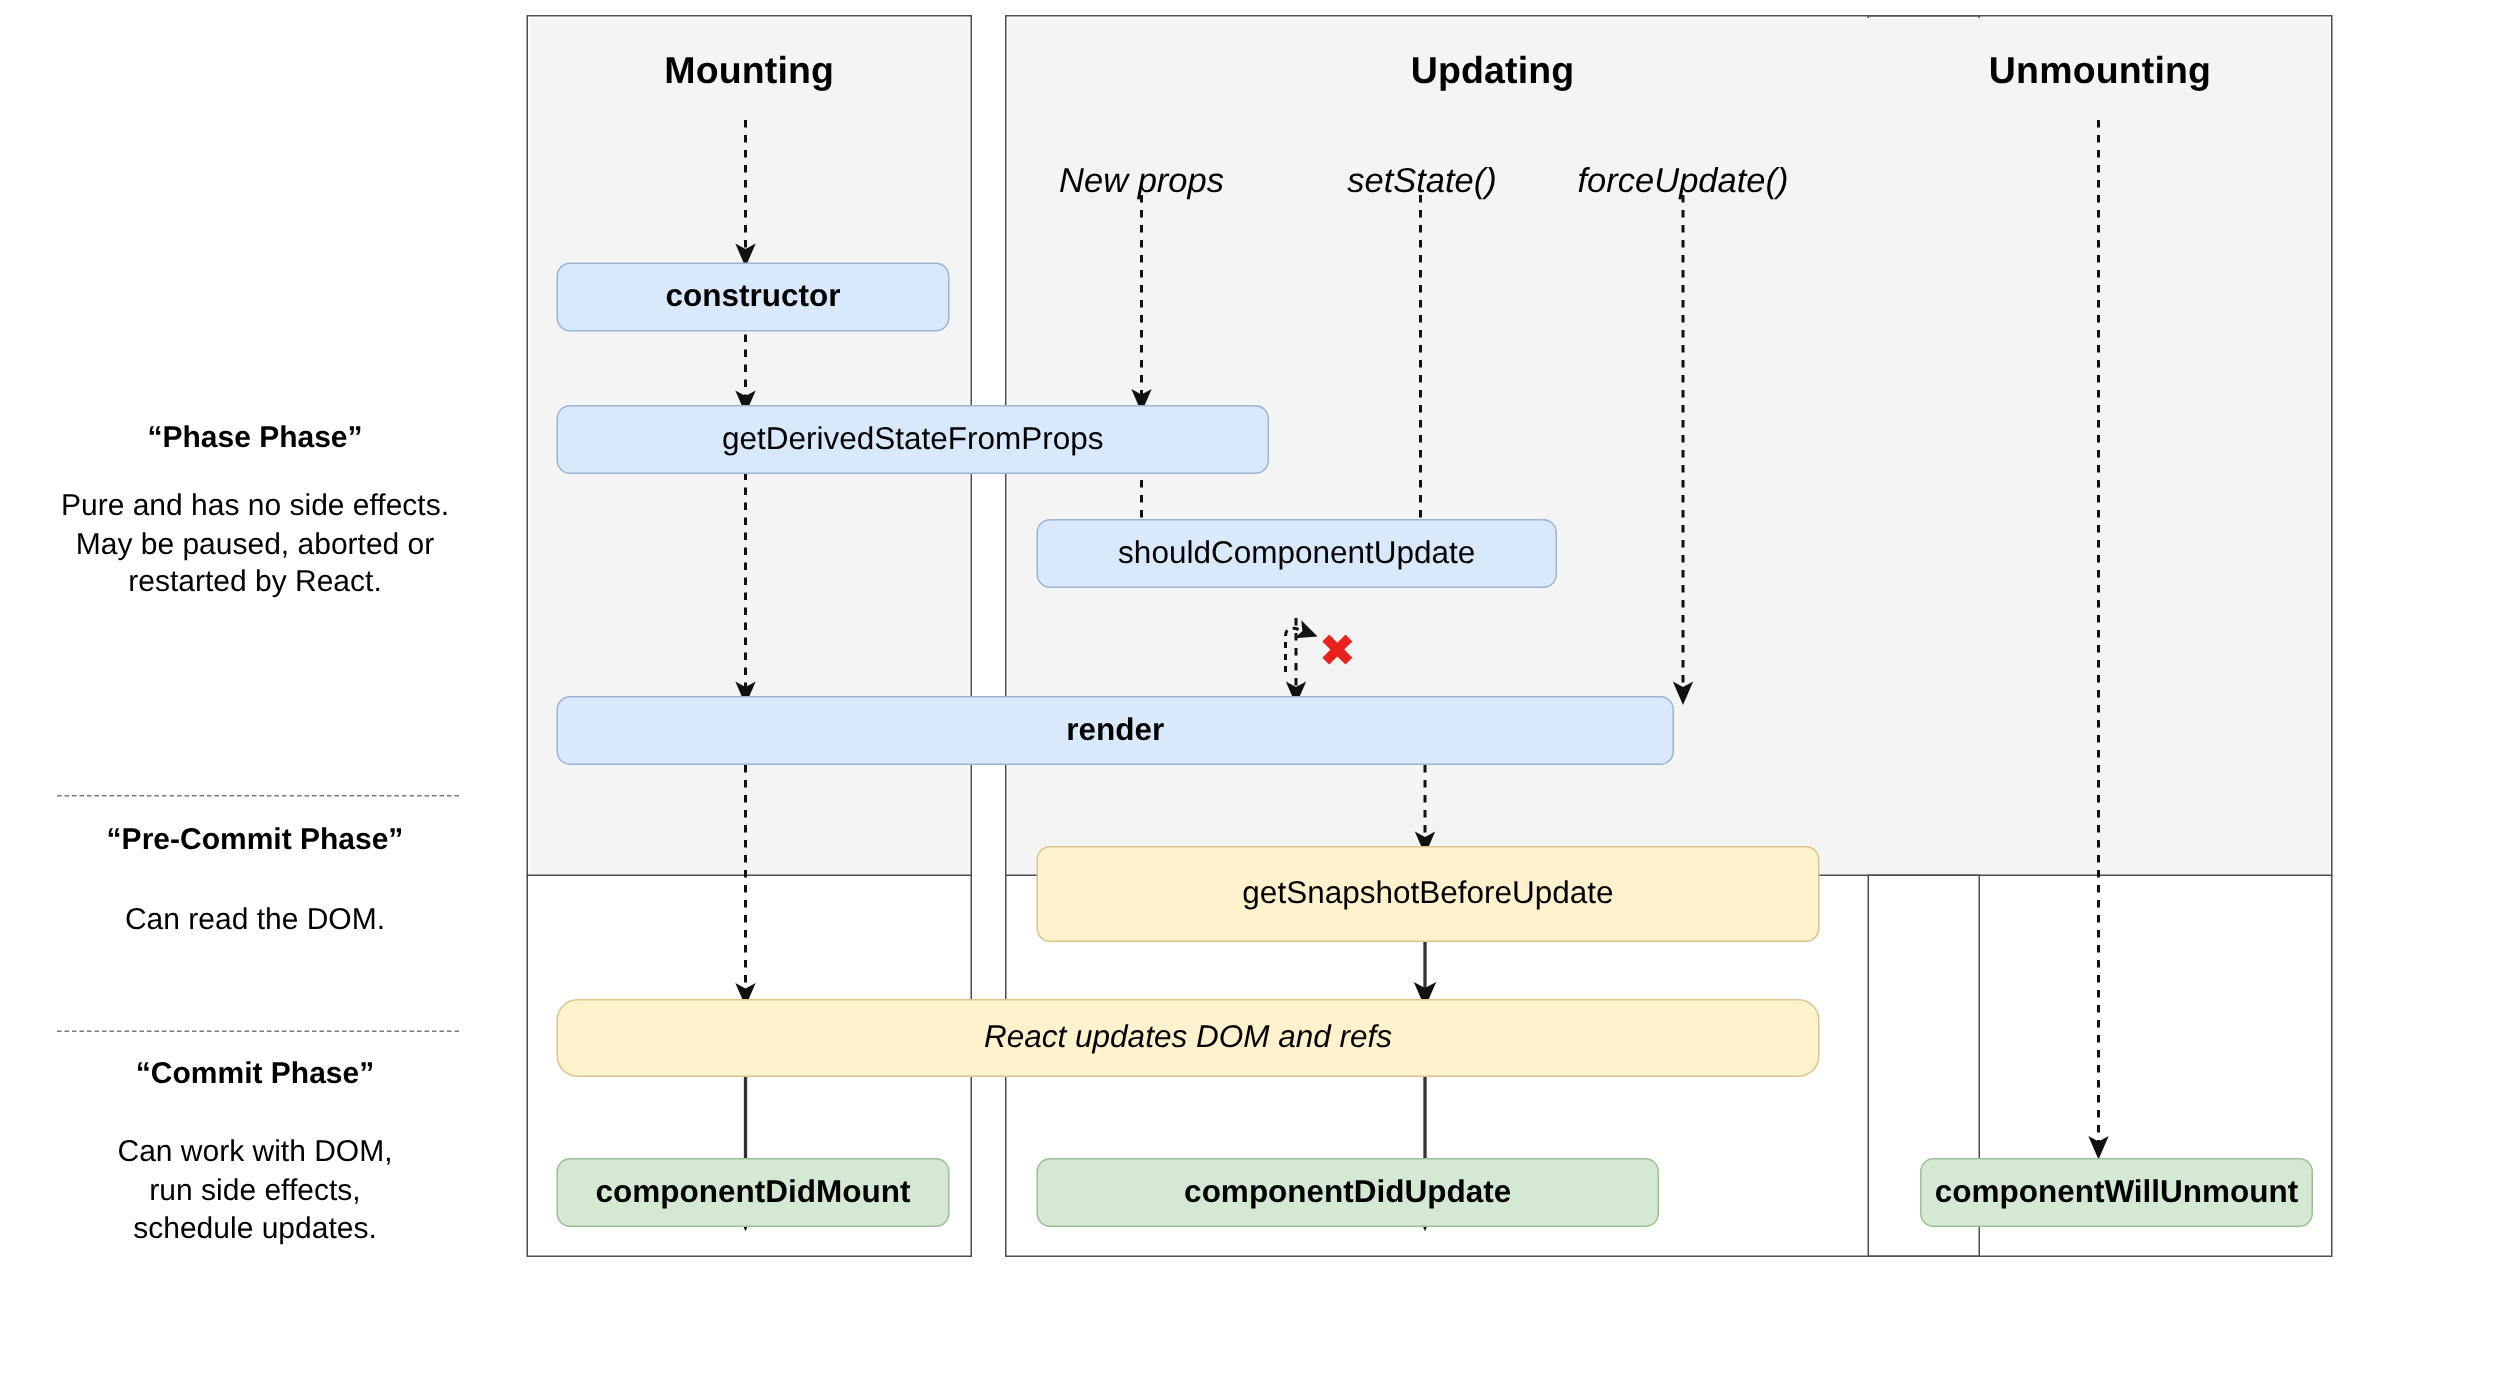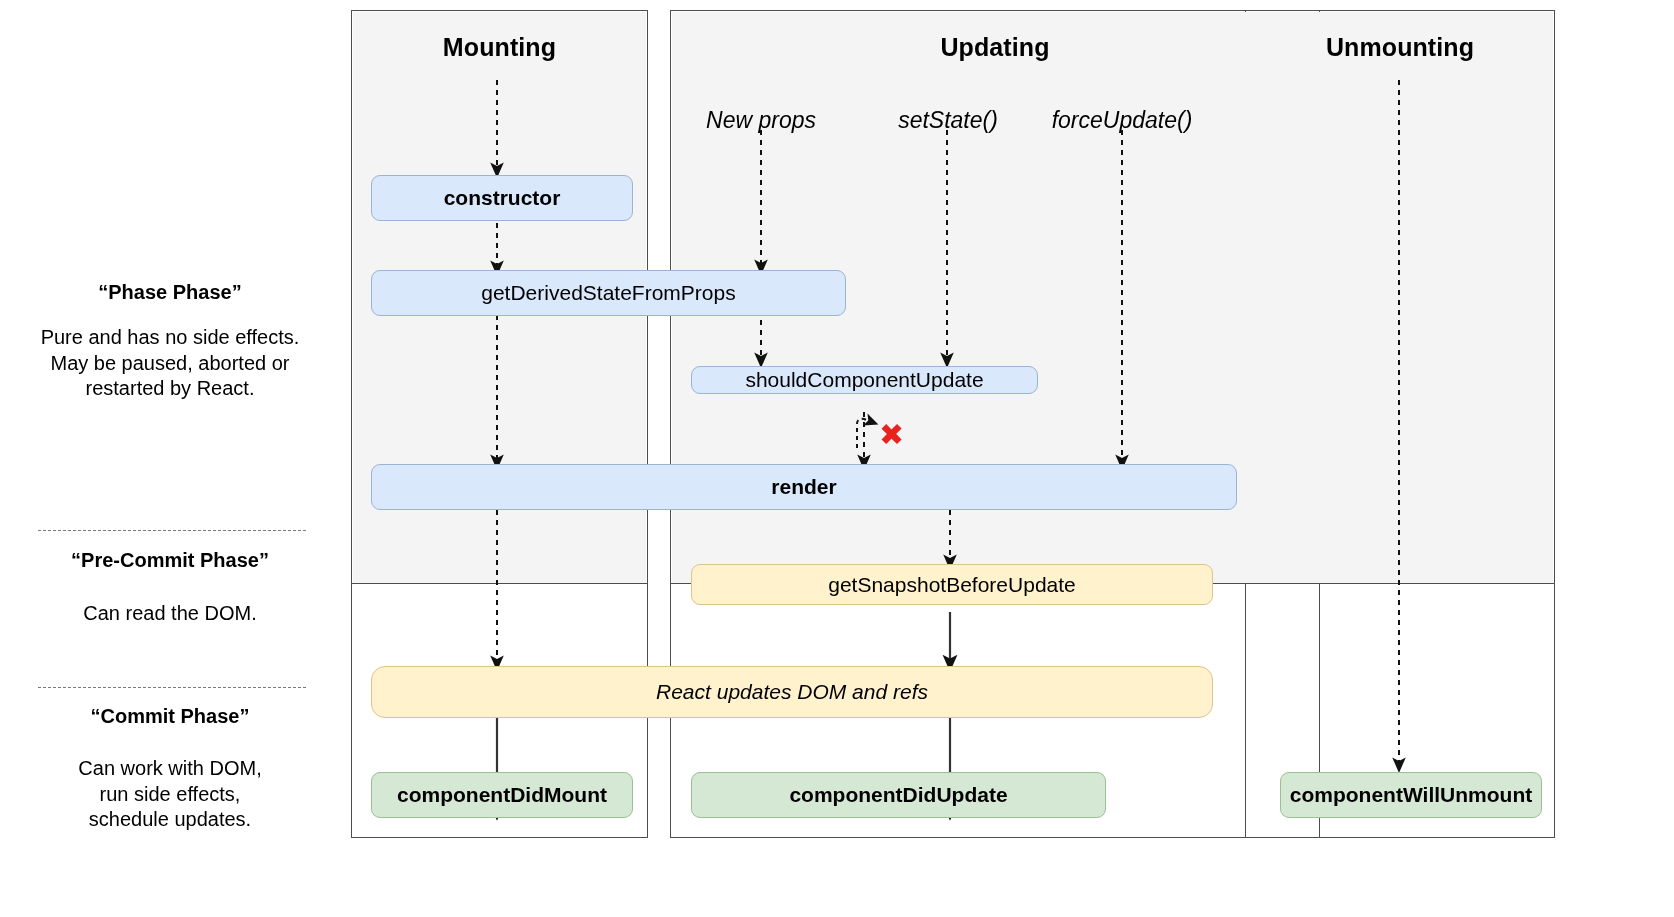--- a/index.html
+++ b/index.html
@@ -147,25 +147,25 @@
       <line x1="950" y1="718" x2="950" y2="812" marker-end="url(#ah)"></line>
     </g>
   </svg>
 
   <div class="xmark" style="left:879px;top:420px;">✖</div>
 
   <div class="lbox blue bold" style="left:371px;top:175px;width:262px;height:46px;">constructor</div>
 
   <div class="lbox blue" style="left:371px;top:270px;width:475px;height:46px;">getDerivedStateFromProps</div>
 
-  <div class="lbox blue" style="left:691px;top:366px;width:347px;height:28px;">shouldComponentUpdate</div>
+  <div class="lbox blue" style="left:691px;top:346px;width:347px;height:46px;">shouldComponentUpdate</div>
 
-  <div class="lbox blue bold" style="left:371px;top:464px;width:866px;height:46px;">render</div>
+  <div class="lbox blue bold" style="left:371px;top:464px;width:745px;height:46px;">render</div>
 
-  <div class="lbox yellow" style="left:691px;top:564px;width:522px;height:41px;">getSnapshotBeforeUpdate</div>
+  <div class="lbox yellow" style="left:691px;top:564px;width:522px;height:64px;">getSnapshotBeforeUpdate</div>
 
   <div class="lbox yellow italic" style="left:371px;top:666px;width:842px;height:52px;border-radius:14px;">React updates DOM and refs</div>
 
   <div class="lbox green bold" style="left:371px;top:772px;width:262px;height:46px;">componentDidMount</div>
 
   <div class="lbox green bold" style="left:691px;top:772px;width:415px;height:46px;">componentDidUpdate</div>
 
   <div class="lbox green bold" style="left:1280px;top:772px;width:262px;height:46px;">componentWillUnmount</div>
 
 </div>

